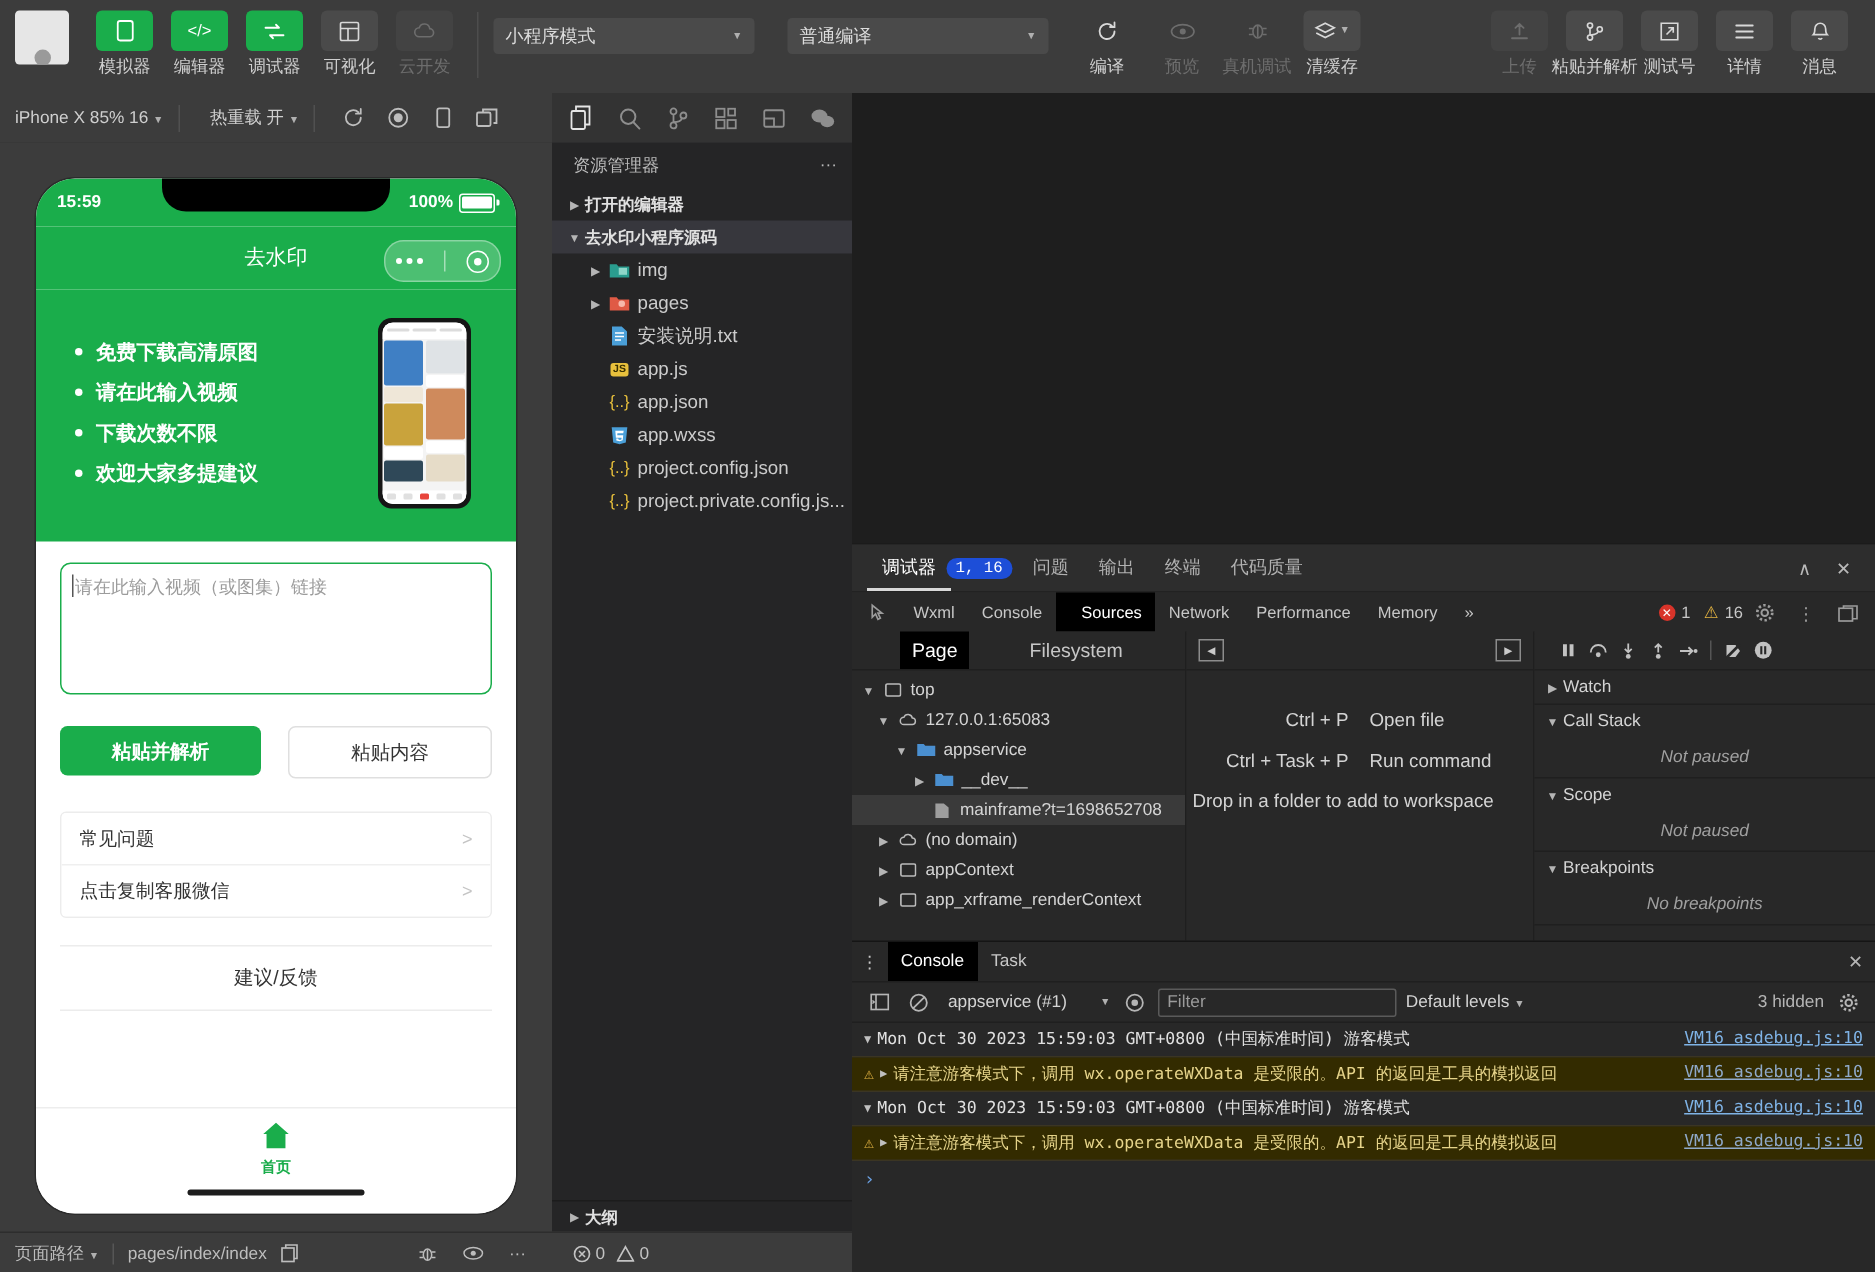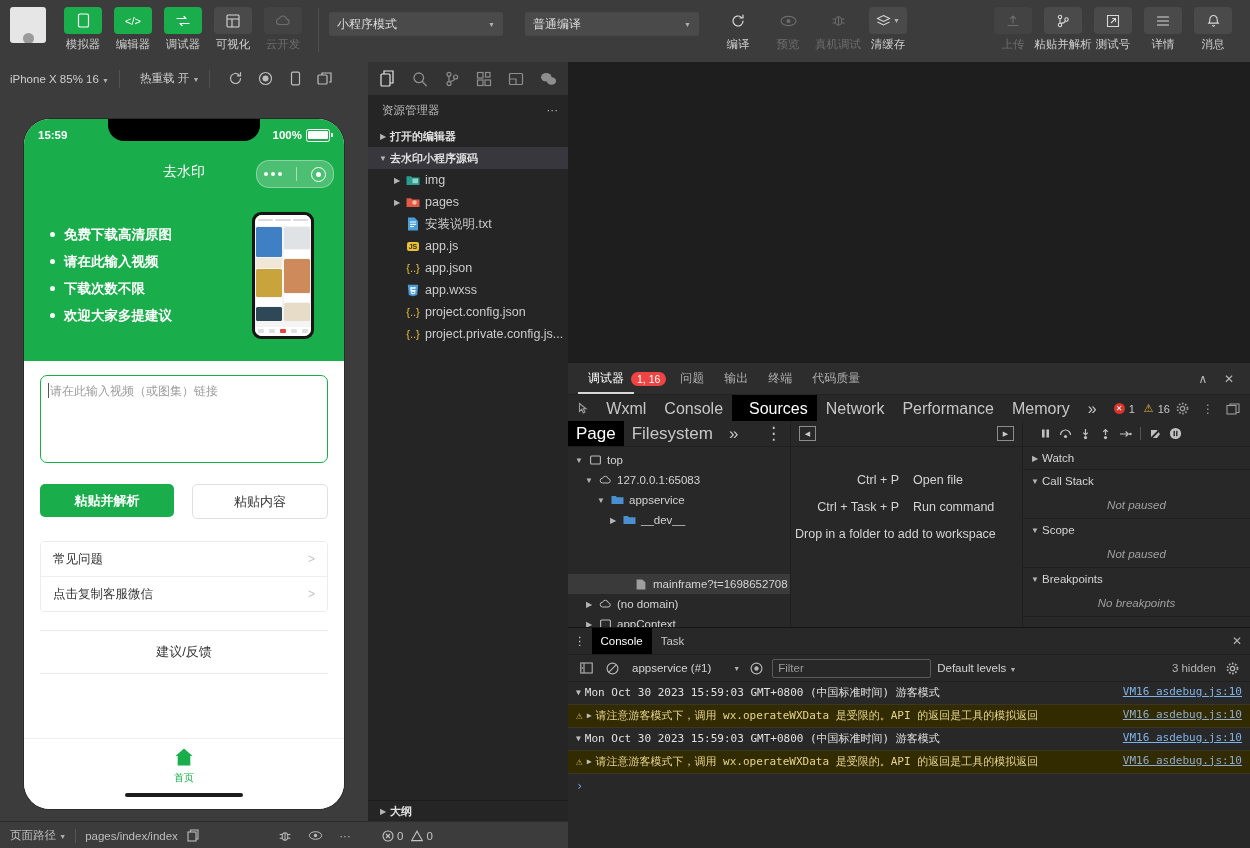--- a/index.html
+++ b/index.html
@@ -206,41 +206,41 @@
   .dt-head{
     height:31px;display:flex;align-items:center;background:#2d2d2d;
     border-bottom:1px solid #222;padding-left:10px;
   }
   .dt-tab{
     font-size:12px;color:#b0b0b0;padding:0 10px;height:31px;display:flex;
     align-items:center;cursor:pointer;
   }
   .dt-tab.active{color:#ffffff;box-shadow:inset 0 -2px 0 #d8d8d8;}
   .badge-red{
-    background:#ef4444;color:#fff;border-radius:9px;padding:1px 6px;
-    font-size:10.5px;margin-left:-3px;margin-right:4px;
+    background:#1d4ed8;color:#fff;border-radius:9px;padding:1px 6px;
+    font-size:10.5px;margin-left:-3px;margin-right:4px;font-family:Liberation Mono, monospace;
   }
   .dt-head .ic{width:26px;display:flex;align-items:center;justify-content:center;color:#b9b9b9;cursor:pointer;font-size:12px;}
   .devtab{
     height:27px;background:#282828;display:flex;align-items:center;
     border-bottom:1px solid #1f1f1f;padding-left:4px;
   }
   .dv-ic{width:28px;height:27px;display:flex;align-items:center;justify-content:center;color:#9c9c9c;cursor:pointer;}
   .dv-tab{
-    font-size:16px;color:#c7c7c7;padding:0 9px;height:27px;
+    font-size:11px;color:#c7c7c7;padding:0 9px;height:27px;
     display:flex;align-items:center;cursor:pointer;
   }
   .dv-tab.active{background:#000000;color:#ffffff;padding-left:17px;}
   .errs{display:flex;align-items:center;gap:4px;font-size:11px;color:#c7c7c7;margin-left:8px;}
   .dot-red{width:11px;height:11px;border-radius:50%;background:#d8342a;color:#fff;font-size:8px;display:flex;align-items:center;justify-content:center;}
 
   .sources{position:absolute;left:0;top:58px;width:682px;height:206px;}
   .src-left{position:absolute;left:0;top:0;width:222px;height:206px;background:#282828;border-right:1px solid #1f1f1f;}
   .src-tabs{height:25px;display:flex;align-items:center;background:#282828;border-bottom:1px solid #1f1f1f;}
-  .src-tab{font-size:17px;color:#c7c7c7;padding:0 8px;height:25px;display:flex;align-items:center;cursor:pointer;}
+  .src-tab{font-size:13px;color:#c7c7c7;padding:0 8px;height:25px;display:flex;align-items:center;cursor:pointer;margin-left:32px;}
   .src-tab.active{background:#000;color:#fff;}
   .src-tree{padding-top:3px;}
   .src-row{height:20px;display:flex;align-items:center;font-size:11.5px;color:#d4d4d4;cursor:pointer;white-space:nowrap;}
   .src-row.sel{background:#3a3a3a;}
   .src-mid{position:absolute;left:223px;top:0;width:231px;height:206px;background:#282828;border-right:1px solid #1f1f1f;}
   .src-mid-bar{height:25px;display:flex;align-items:center;justify-content:space-between;padding:0 8px;border-bottom:1px solid #1f1f1f;}
   .sq-btn{width:15px;height:13px;border:1px solid #8c8c8c;display:flex;align-items:center;justify-content:center;color:#c9c9c9;font-size:7px;cursor:pointer;}
   .hint{padding-top:26px;color:#d4d4d4;font-size:12.5px;}
   .hint-row{display:flex;margin-bottom:13px;padding-left:4px;}
   .hint-k{width:104px;text-align:right;padding-right:14px;white-space:nowrap;}
@@ -556,21 +556,21 @@
           </div>
         </div>
       </div>
       <div class="feedback" style="margin:18px 16px 0 16px;">建议/反馈</div>
 
       <div class="tabbar">
         <div class="tabitem active">
           <svg width="22" height="22" viewBox="0 0 22 22">
               <path d="M11 2.5L2.5 10h2.2v9.5h12.6V10h2.2z" fill="#1aad4b"></path>
             </svg>
-          <span class="lab" style="color:#1aad4b;">首页</span>
+          <span class="lab" style="color:#1aad4b;font-weight:bold;">首页</span>
         </div>
         <div class="home-ind"></div>
       </div>
     </div>
   </div>
 
   <div class="sim-foot">
     <span style="margin-left:10px;cursor:pointer;">
       <span>页面路径</span>
       <span class="caret">▼</span>
@@ -826,21 +826,21 @@
           </div>
           <div class="src-row" style="padding-left:38px;">
             <span class="tw">▶</span>
             <span class="ficon">
               <svg width="13" height="10" viewBox="0 0 13 10">
                   <path d="M0.5 1h4.3l1.1 1.2h6.6V9H0.5z" fill="#4a8fd0"></path>
                 </svg>
             </span>
             <span>__dev__</span>
           </div>
-          <div class="src-row sel" style="padding-left:50px;margin-top:44px;">
+          <div class="src-row sel" style="padding-left:37px;">
             <span class="tw"></span>
             <span class="ficon">
               <svg width="10" height="11" viewBox="0 0 10 11">
                   <path d="M0.6 0.6h5.6L9.4 3.3v7.1H0.6z" fill="#9e9e9e"></path>
                 </svg>
             </span>
             <span style="overflow:hidden;text-overflow:clip;max-width:135px;">mainframe?t=1698652708</span>
           </div>
           <div class="src-row" style="padding-left:14px;">
             <span class="tw">▶</span>

